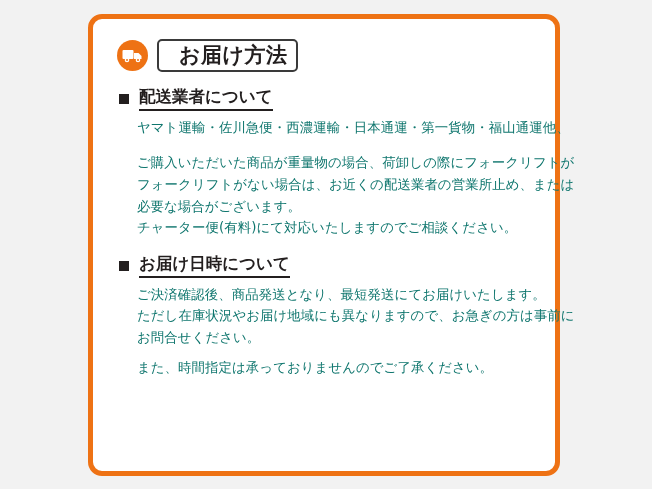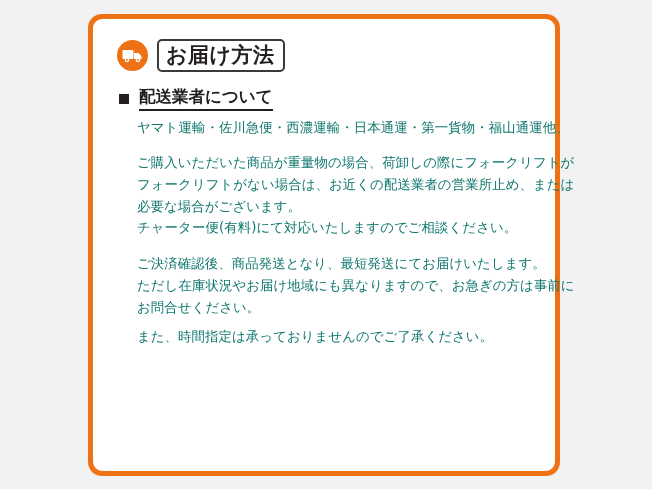--- a/index.html
+++ b/index.html
@@ -47,21 +47,21 @@
     background: #ee7214;
     display: flex;
     align-items: center;
     justify-content: center;
     flex: 0 0 auto;
   }
   .truck-badge svg { display: block; }
   .title-box {
     border: 2px solid #3a3a3a;
     border-radius: 5px;
-    padding: 2px 9px 3px 7px;
+    padding: 2px 9px 3px 20px;
     background: #fff;
   }
   .title-text {
     font-size: 21px;
     font-weight: bold;
     color: #231f1f;
     letter-spacing: 0.5px;
     line-height: 1.15;
     white-space: nowrap;
   }
@@ -139,20 +139,24 @@
       <div class="section">
         <div class="sec-body">
           <div class="line">ご購入いただいた商品が重量物の場合、荷卸しの際にフォークリフトが</div>
           <div class="line">フォークリフトがない場合は、お近くの配送業者の営業所止め、または</div>
           <div class="line">必要な場合がございます。</div>
           <div class="line">チャーター便(有料)にて対応いたしますのでご相談ください。</div>
         </div>
       </div>
 
       <div class="section">
+        <div class="sec-head">
+          <span class="sq"></span>
+          <span class="sec-title">お届け日時について</span>
+        </div>
         <div class="sec-body">
           <div class="line">ご決済確認後、商品発送となり、最短発送にてお届けいたします。</div>
           <div class="line">ただし在庫状況やお届け地域にも異なりますので、お急ぎの方は事前に</div>
           <div class="line gap-s">お問合せください。</div>
           <div class="line">また、時間指定は承っておりませんのでご了承ください。</div>
         </div>
       </div>
 
     </div>
   </div>

